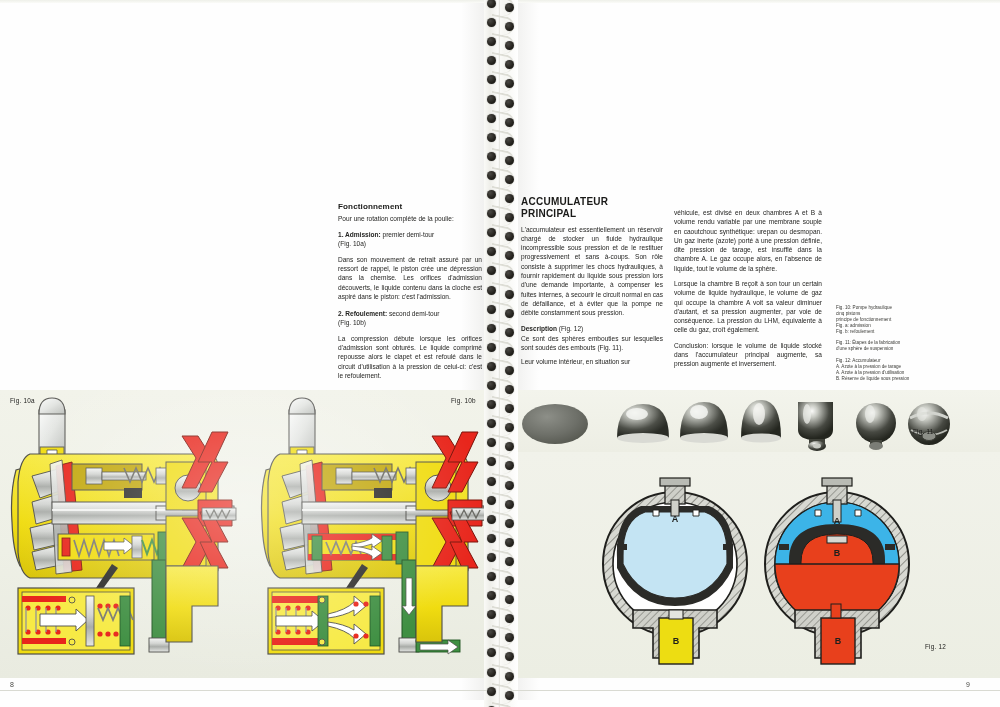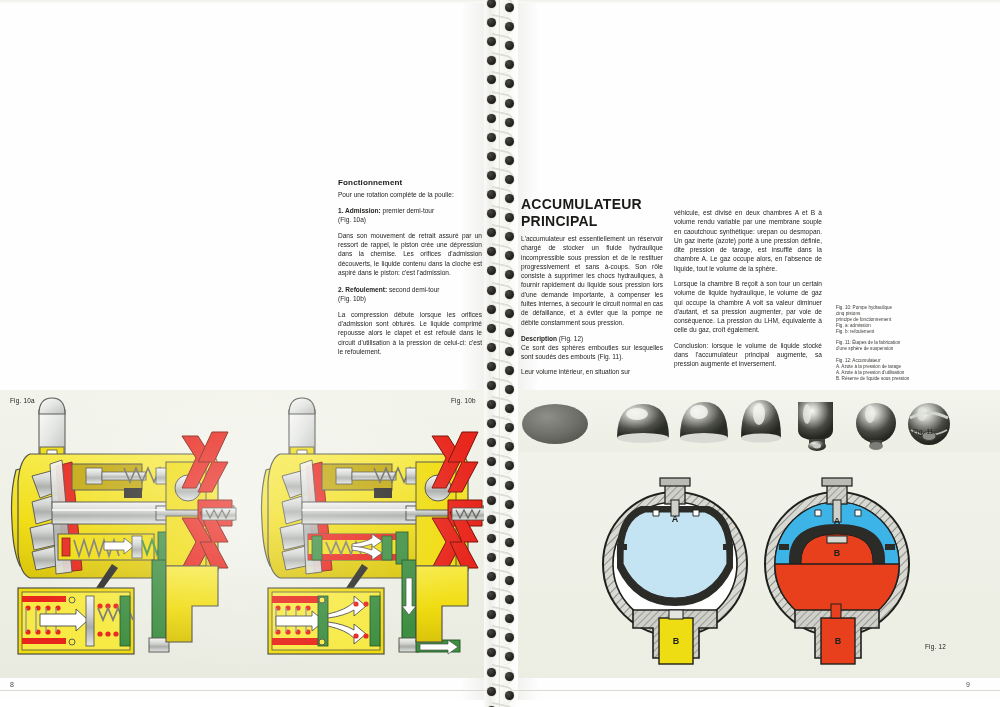--- a/index.html
+++ b/index.html
@@ -100,40 +100,40 @@
   }
   .col h3 {
     margin: 0 0 2px 0;
     font-size: 8.1px;
     font-weight: bold;
     letter-spacing: .1px;
     line-height: 1.22;
   }
   .col h2 {
     margin: 0 0 5px 0;
-    font-size: 14px;
+    font-size: 10px;
     font-weight: bold;
     letter-spacing: .25px;
     line-height: 1.18;
     text-transform: uppercase;
   }
   .col p {
     margin: 0 0 6px 0;
     font-size: 6.55px;
     line-height: 1.42;
     text-align: justify;
     text-justify: inter-word;
     color: #242422;
   }
   .col p.nogap { margin-bottom: 1.5px; }
   .col b { font-weight: bold; }
 
   
   #col-fonctionnement {
-    left: 338px; top: 178px; width: 144px;
+    left: 338px; top: 202px; width: 144px;
   }
   
   #col-accu   { left: 521px; top: 196px; width: 142px; }
   #col-accu2  { left: 674px; top: 208px; width: 148px; }
 
   
   #col-captions {
     left: 836px; top: 305px; width: 110px;
   }
   #col-captions .capblock { margin-bottom: 6px; }

